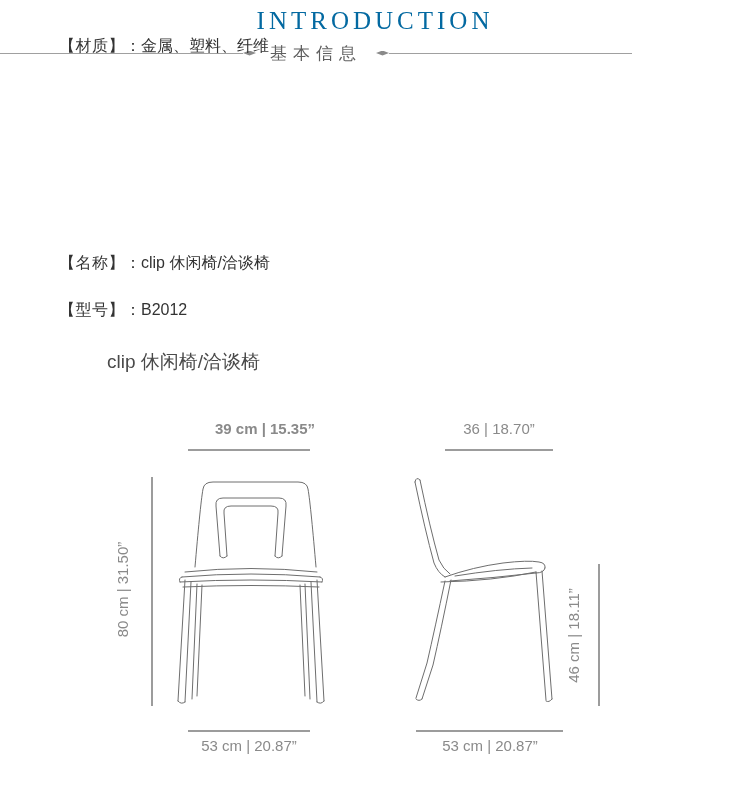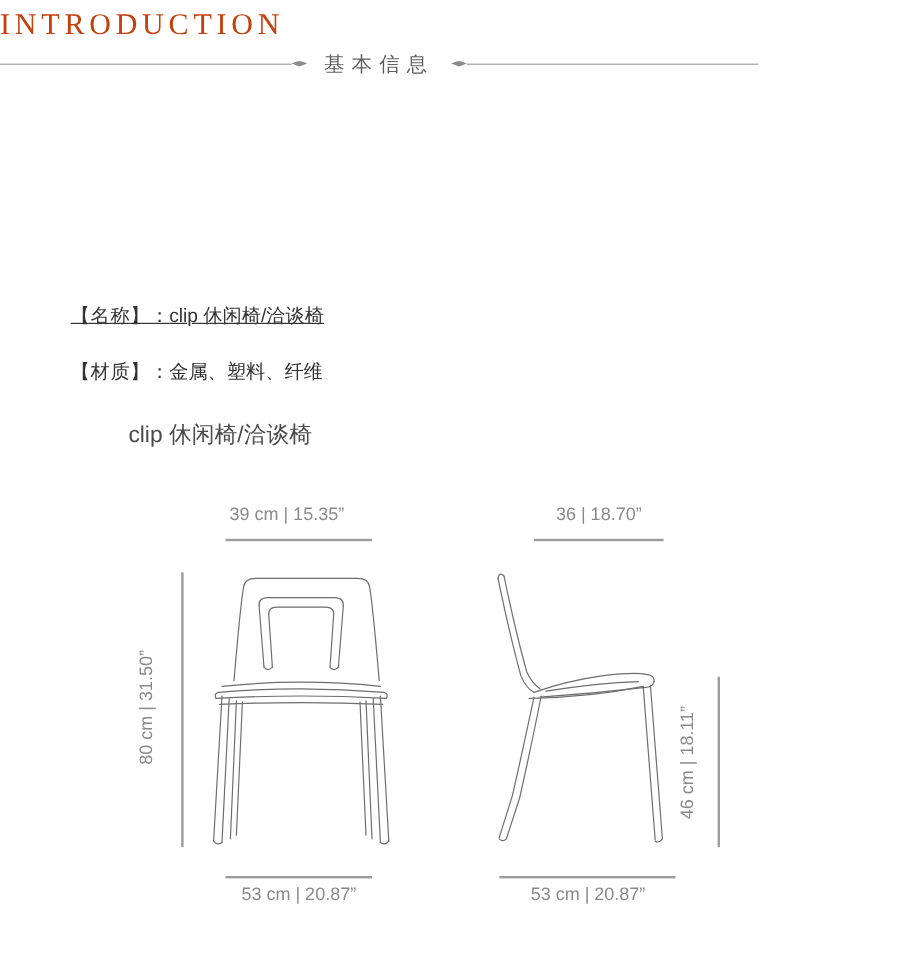--- a/index.html
+++ b/index.html
@@ -4,43 +4,43 @@
 <style>
   * { margin:0; padding:0; box-sizing:border-box; }
   html,body { background:#ffffff; }
   body { font-family:"Liberation Sans","DejaVu Sans",sans-serif; }
   .page {
     position:relative; width:750px; height:809px; background:#ffffff;
     overflow:hidden; margin:0 auto;
   }
   
   .title {
-    position:absolute; top:6px; left:0; width:750px; 
+    position:absolute; top:6px; left:0; width:750px; text-align:center;
     font-family:"Liberation Serif","DejaVu Serif",serif;
     font-size:25px; line-height:30px; letter-spacing:4px;
-    color:#c2410c; font-weight:400;
+    color:#0369a1; font-weight:400;
   }
   .subtitle-band {
     position:absolute; top:43px; left:0; width:632px; height:20px;
     display:flex; align-items:center;
   }
   .rule { flex:1; height:1px; background:#a0a0a0; }
   .diamond {
     width:13px; height:5px; background:#8a8a8a; flex:0 0 auto;
     clip-path:polygon(0 50%, 50% 0, 100% 50%, 50% 100%);
   }
   .subtitle-text {
     flex:0 0 auto; margin:0 14px; font-size:17px; letter-spacing:6px;
     color:#5f5f5f;
   }
   
   .spec-row { position:absolute; left:59px; font-size:16px; color:#333333; white-space:nowrap;margin-top:36px; }
   .spec-row:nth-of-type(1) { top:131px; }
   .spec-row:nth-of-type(2) { top:174px; }
-  .spec-row:nth-of-type(3) { top:217px;text-decoration:underline; }
+  .spec-row:nth-of-type(3) { top:217px; }
   .spec-row:nth-of-type(4) { top:264px; }
   .spec-label { letter-spacing:0.5px; }
   
   .caption { position:absolute; left:107px; top:349px; font-size:19px; color:#4a4a4a; }
   
   .dim-text { position:absolute; font-size:15px; color:#8a8a8a; white-space:nowrap; }
   .dim-center { width:160px; text-align:center; }
   .dim-hline { position:absolute; height:1.5px; background:#9c9c9c; }
   .dim-vline { position:absolute; width:1.5px; background:#9c9c9c; }
   .rot { transform:rotate(-90deg); transform-origin:center center; }
@@ -59,26 +59,29 @@
     <span class="diamond"></span>
     <span class="subtitle-text">基本信息</span>
     <span class="diamond"></span>
     <span class="rule"></span>
   </div>
 
   <div class="spec-row">
     <span class="spec-label">【名称】</span><span>：</span><span>clip 休闲椅/洽谈椅</span>
   </div>
   <div class="spec-row">
+    <span class="spec-label">【型号】</span><span>：</span><span>B2012</span>
+  </div>
+  <div class="spec-row">
     <span class="spec-label">【材质】</span><span>：</span><span>金属、塑料、纤维</span>
   </div>
 
   <div class="caption">clip 休闲椅/洽谈椅</div>
 
-  <div class="dim-text dim-center" style="left:159px; top:420px;">39 cm | 15.35”</div>
+  <div class="dim-text dim-center" style="left:185px; top:420px;font-weight:bold;">39 cm | 15.35”</div>
   <div class="dim-hline" style="left:188px; top:449px; width:122px;"></div>
 
   <div class="dim-text dim-center rot" style="left:42px; top:581px;">80 cm | 31.50”</div>
   <div class="dim-vline" style="left:151px; top:477px; height:229px;"></div>
 
   <div class="dim-hline" style="left:188px; top:730px; width:122px;"></div>
   <div class="dim-text dim-center" style="left:169px; top:737px;">53 cm | 20.87”</div>
 
   <svg class="drawing" style="left:170px; top:470px;" width="162" height="242" viewBox="0 0 162 242">
 

